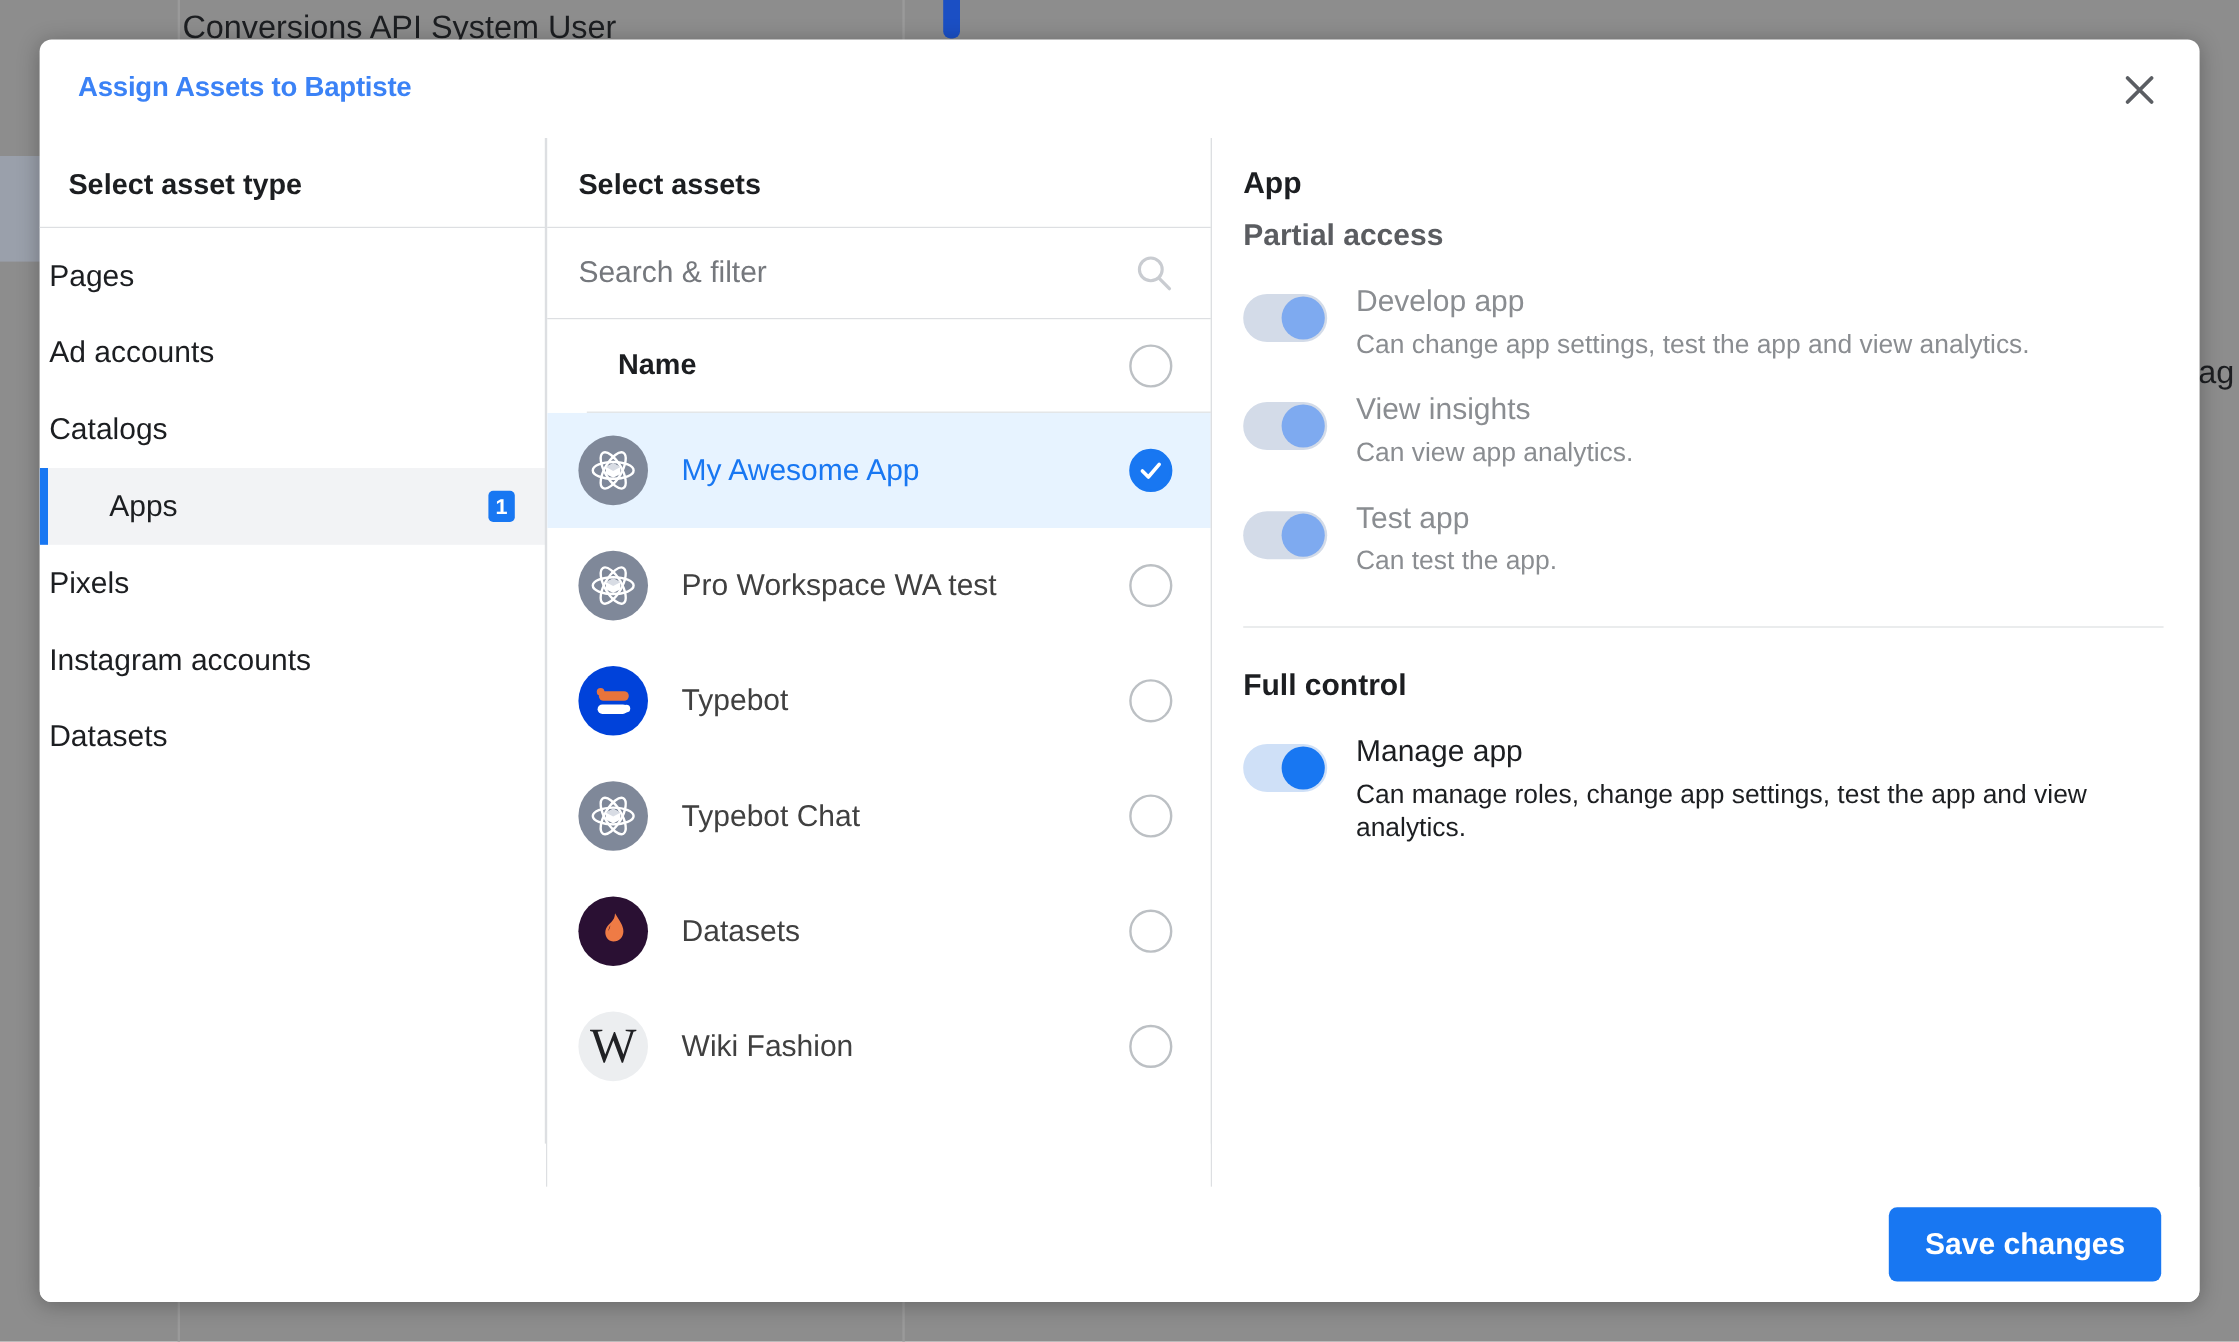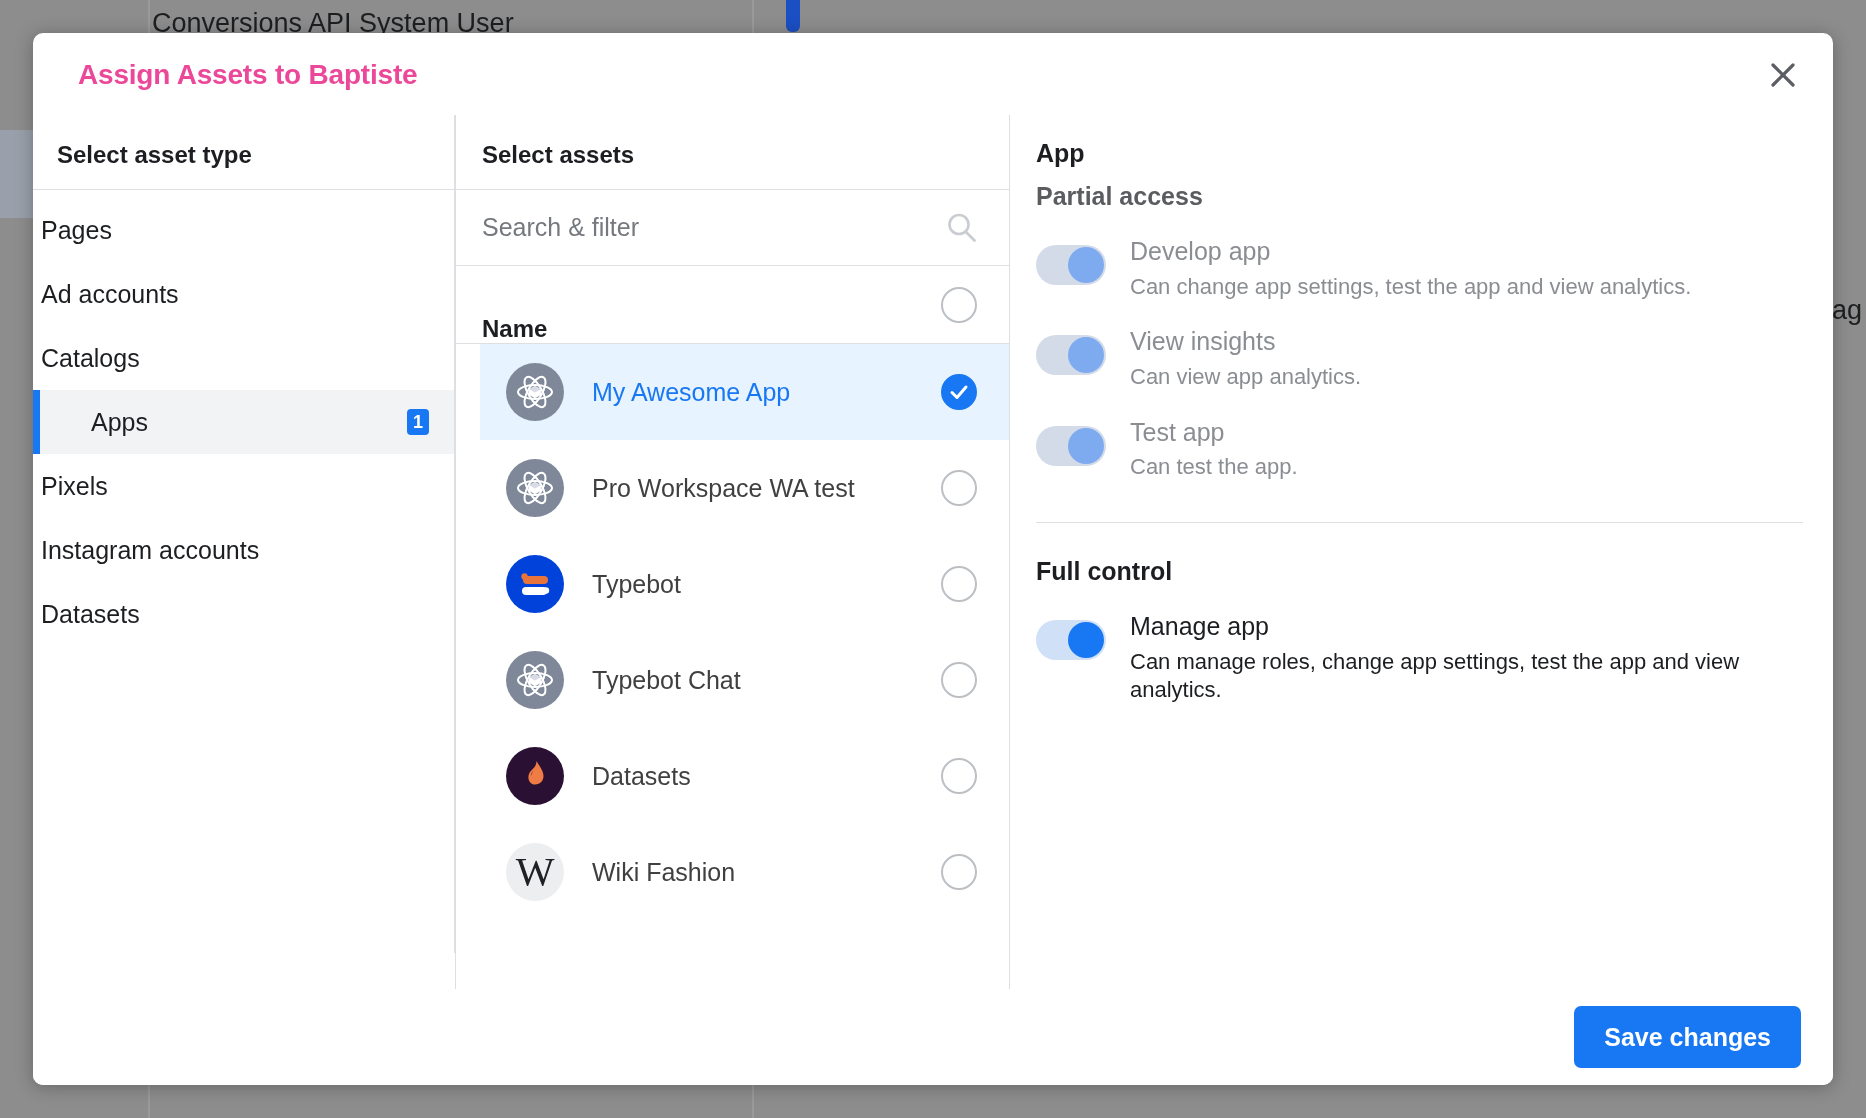--- a/index.html
+++ b/index.html
@@ -41,22 +41,22 @@
     border-radius: 10px;
     box-shadow: 0 2px 18px rgba(0,0,0,.28);
     overflow: hidden;
   }
 
   .modal-header {
     position: relative;
     height: 82px;
   }
   .modal-title {
-    position: absolute; left: 45px; top: 26px;
-    font-size: 28px; font-weight: 700; color: #ec4899;
+    position: absolute; left: 32px; top: 26px;
+    font-size: 23px; font-weight: 700; color: #3b82f6;
     letter-spacing: -.2px;
   }
   .close-btn {
     position: absolute; right: 28px; top: 20px;
     width: 44px; height: 44px;
     display: flex; align-items: center; justify-content: center;
     border-radius: 50%; cursor: pointer; background: transparent;
     border: none;
   }
   .close-btn svg { display: block; }
@@ -129,38 +129,38 @@
   }
   .search-input::placeholder { color: #75787d; }
   .search-icon {
     position: absolute; right: 30px; top: 50%; transform: translateY(-50%);
     width: 34px; height: 34px;
   }
 
   
   .name-row {
     position: relative; height: 78px;
-    display: flex; align-items: flex-end;
+    display: flex; align-items: center;
     border-bottom: 1px solid #dddfe2;
     padding-left: 26px;
-    font-size: 24px; font-weight: 700; color: #1c1e21;
+    font-size: 24px; font-weight: 700; color: #1c1e21; margin-left: 33px;
   }
   .radio {
     position: absolute; right: 32px; top: 50%; transform: translateY(-50%);
     width: 36px; height: 36px; border-radius: 50%;
     border: 2px solid #bcc0c4; background: #fff;
     cursor: pointer;
   }
   .radio.checked {
     background: #1877f2; border-color: #1877f2;
     display: flex; align-items: center; justify-content: center;
   }
 
   
-  .asset-list { overflow: hidden; padding-left: 24px; }
+  .asset-list { overflow: hidden; }
   .asset-row {
     position: relative;
     height: 96px;
     display: flex; align-items: center;
     padding-left: 26px;
     cursor: pointer;
   }
   .asset-row.selected { background: #e7f3ff; }
   .asset-avatar {
     width: 58px; height: 58px; border-radius: 50%;

